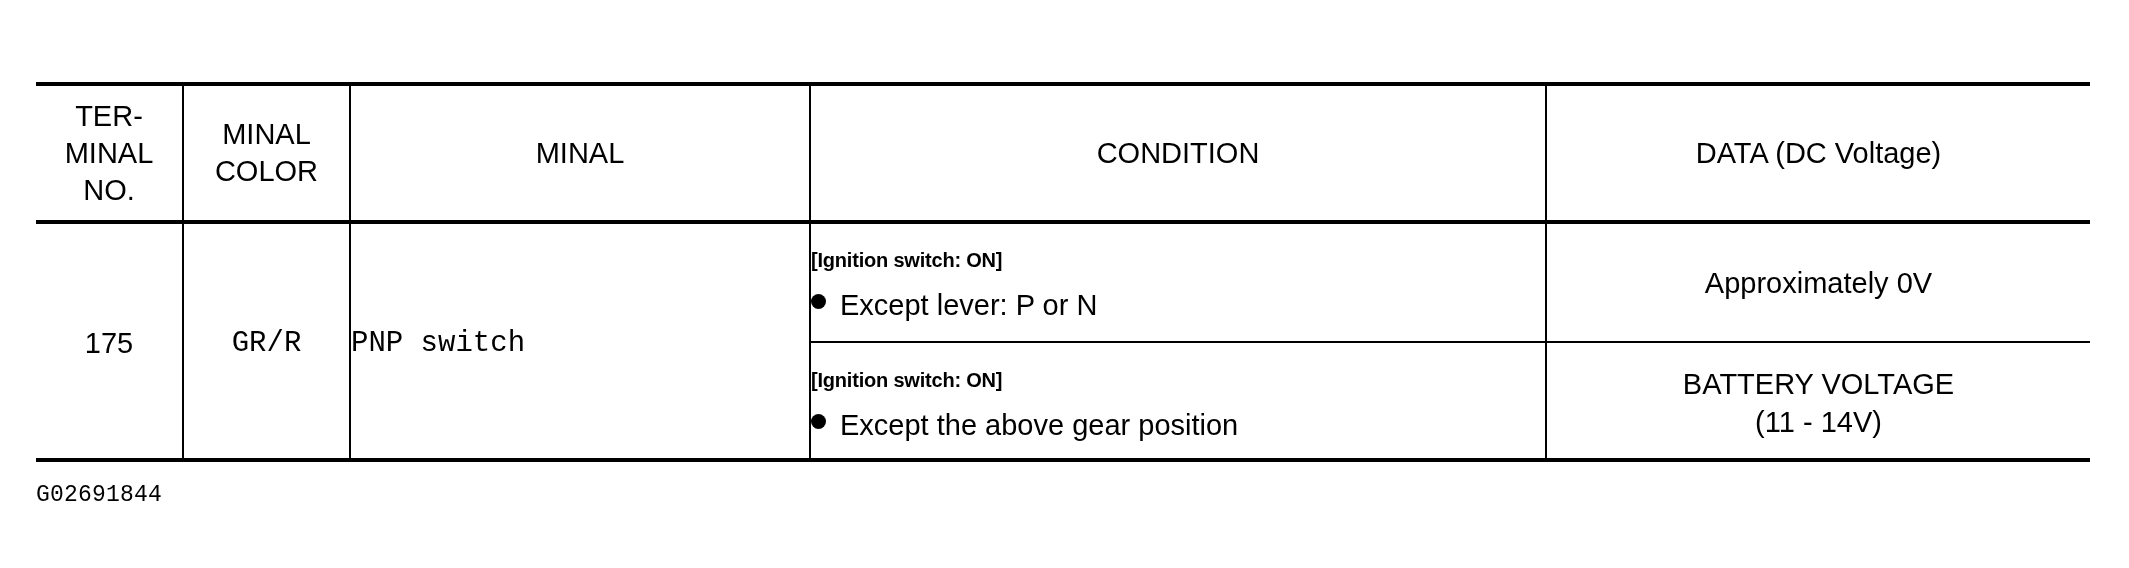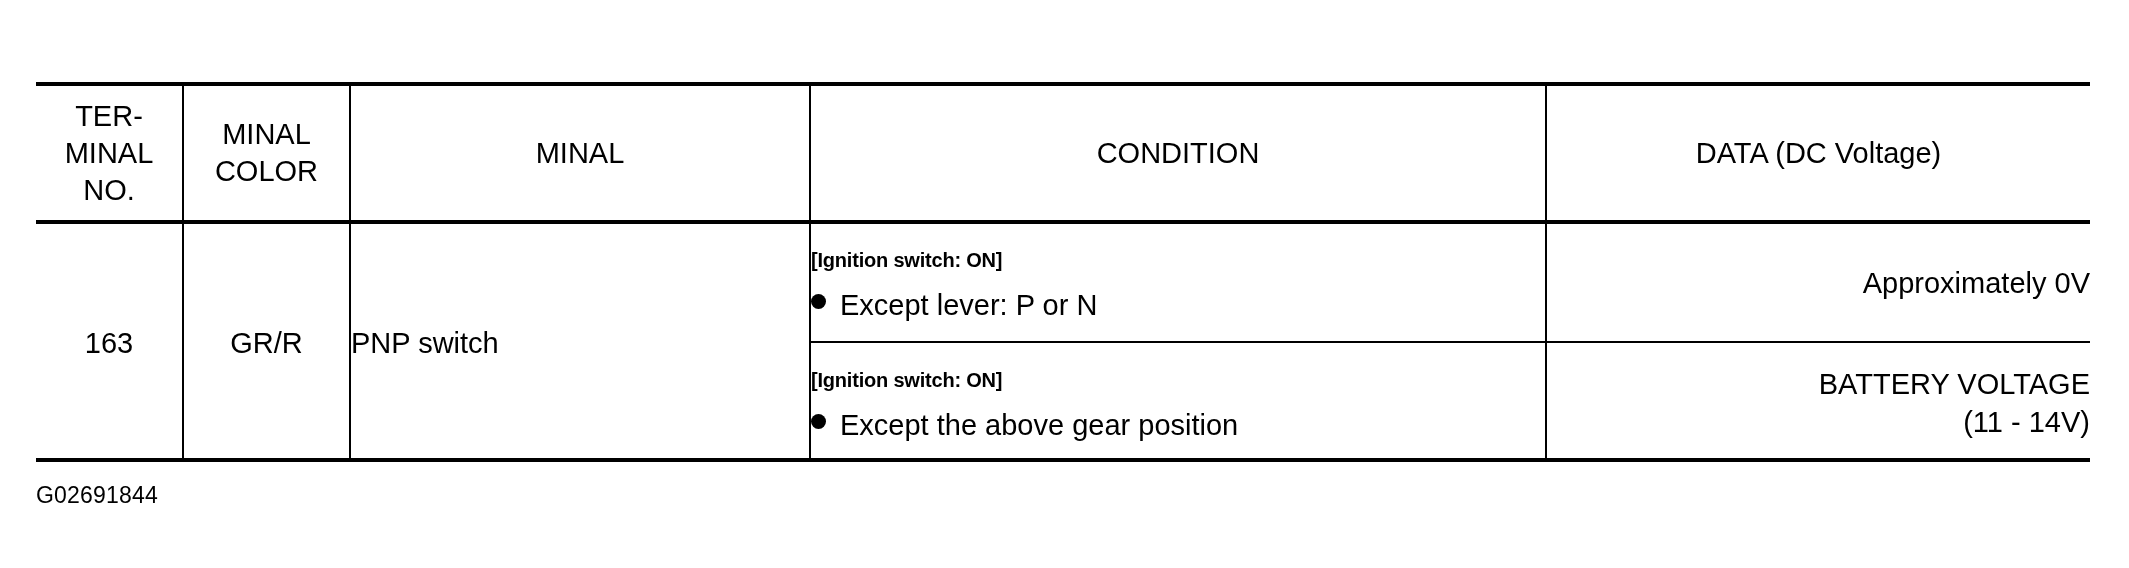--- a/index.html
+++ b/index.html
@@ -81,25 +81,27 @@
   }
 
   .cell-term {
     text-align: center;
     font-size: 29px;
     height: 238px;
   }
   .cell-wire {
     text-align: center;
     font-size: 29px;
+    font-family: Liberation Mono, monospace;
   }
   .cell-item {
     text-align: left;
     font-size: 29px;
     padding-left: 22px;
+    font-family: Liberation Mono, monospace;
   }
 
   .cell-cond {
     text-align: left;
     font-size: 28px;
     padding: 14px 0 14px 22px;
     height: 91px;
     box-sizing: border-box;
   }
   .cond-title {
@@ -121,34 +123,35 @@
     height: 15px;
     border-radius: 50%;
     background: #000;
     margin-right: 14px;
     flex: 0 0 auto;
     position: relative;
     top: -6px;
   }
 
   .cell-data {
-    text-align: right;
+    text-align: center;
     font-size: 29px;
     line-height: 38px;
     padding: 14px 0 14px 18px;
     height: 91px;
     box-sizing: border-box;
   }
 
   .caption {
     position: absolute;
     left: 36px;
     top: 474px;
     font-size: 23px;
     letter-spacing: 0.2px;
+    font-family: Liberation Mono, monospace;
   }
 </style>
 </head>
 <body>
 
 <div id="page">
 
   <table id="spec-table">
     <colgroup>
       <col class="c-term">
@@ -168,21 +171,21 @@
           <div>MINAL</div>
           <div>COLOR</div>
         </th>
         <th class="hdr-cell" rowspan="2">MINAL</th>
         <th class="hdr-cell" rowspan="2">CONDITION</th>
         <th class="hdr-cell" rowspan="2">DATA (DC Voltage)</th>
       </tr>
       <tr></tr>
 
       <tr class="row-body-top">
-        <td class="cell-term" rowspan="2">163</td>
+        <td class="cell-term" rowspan="2">175</td>
         <td class="cell-wire" rowspan="2">GR/R</td>
         <td class="cell-item" rowspan="2">PNP switch</td>
         <td class="cell-cond">
           <div class="cond-title">[Ignition switch: ON]</div>
           <div class="cond-bullet">
             <span class="bullet-dot"></span>
             <span>Except lever: P or N</span>
           </div>
         </td>
         <td class="cell-data">

